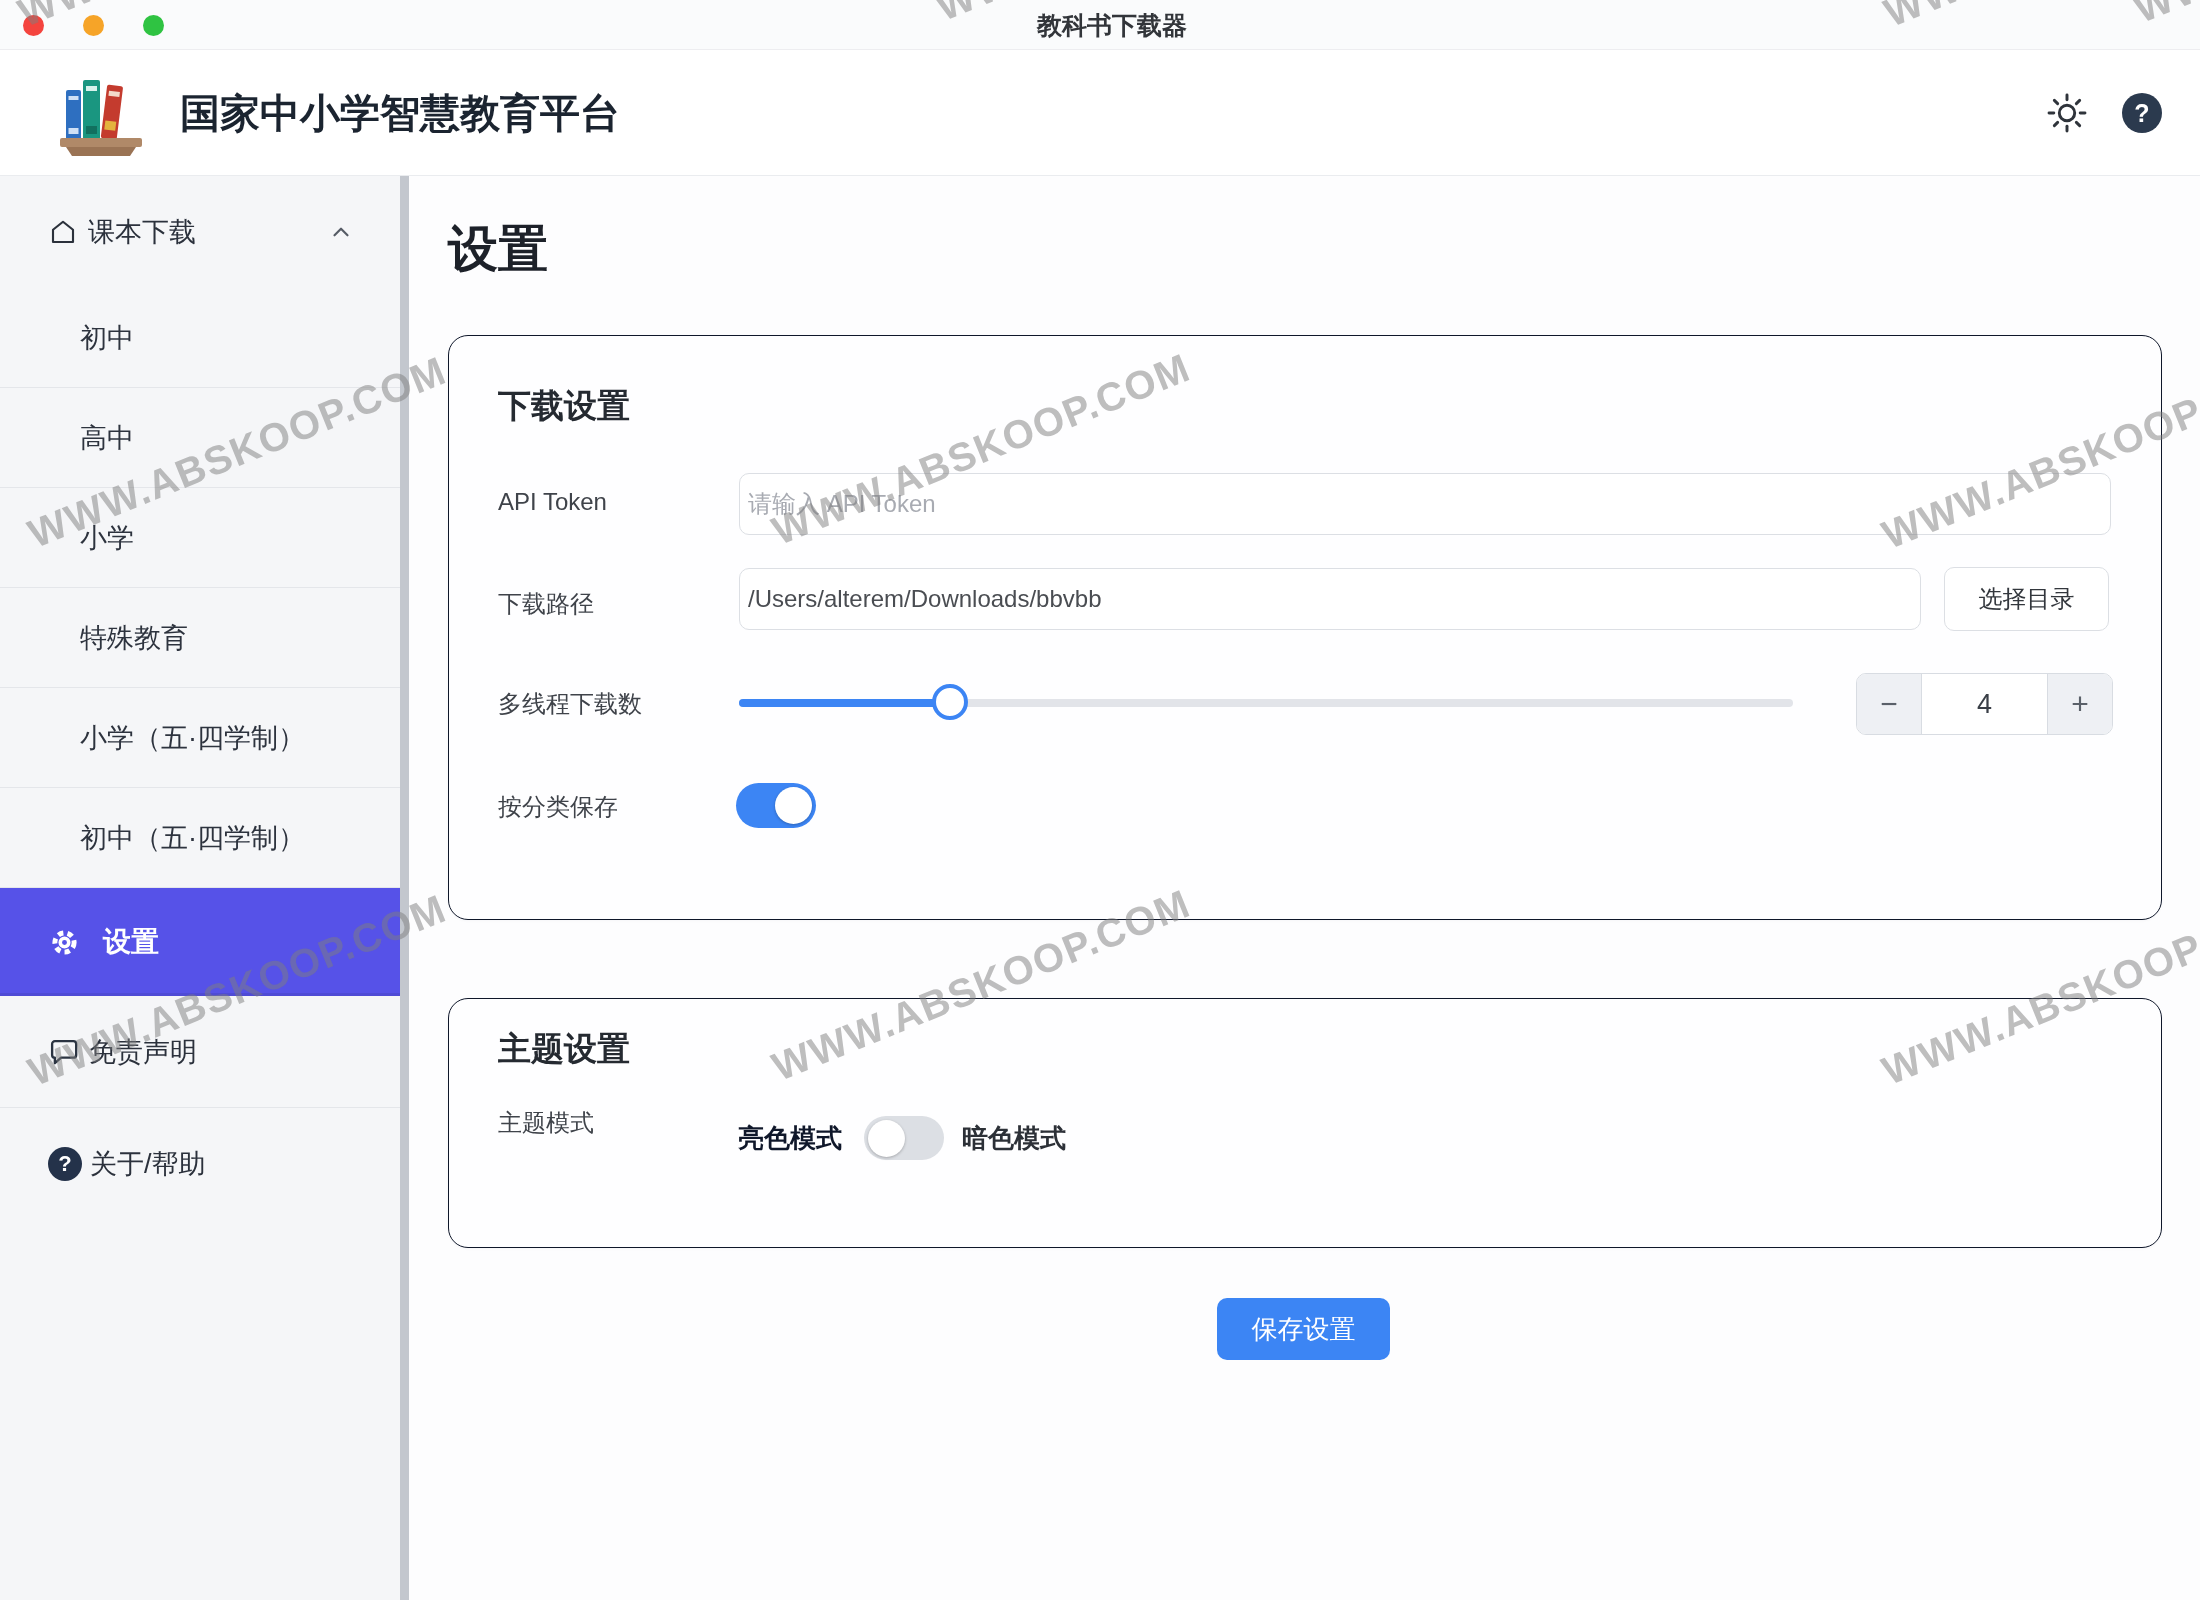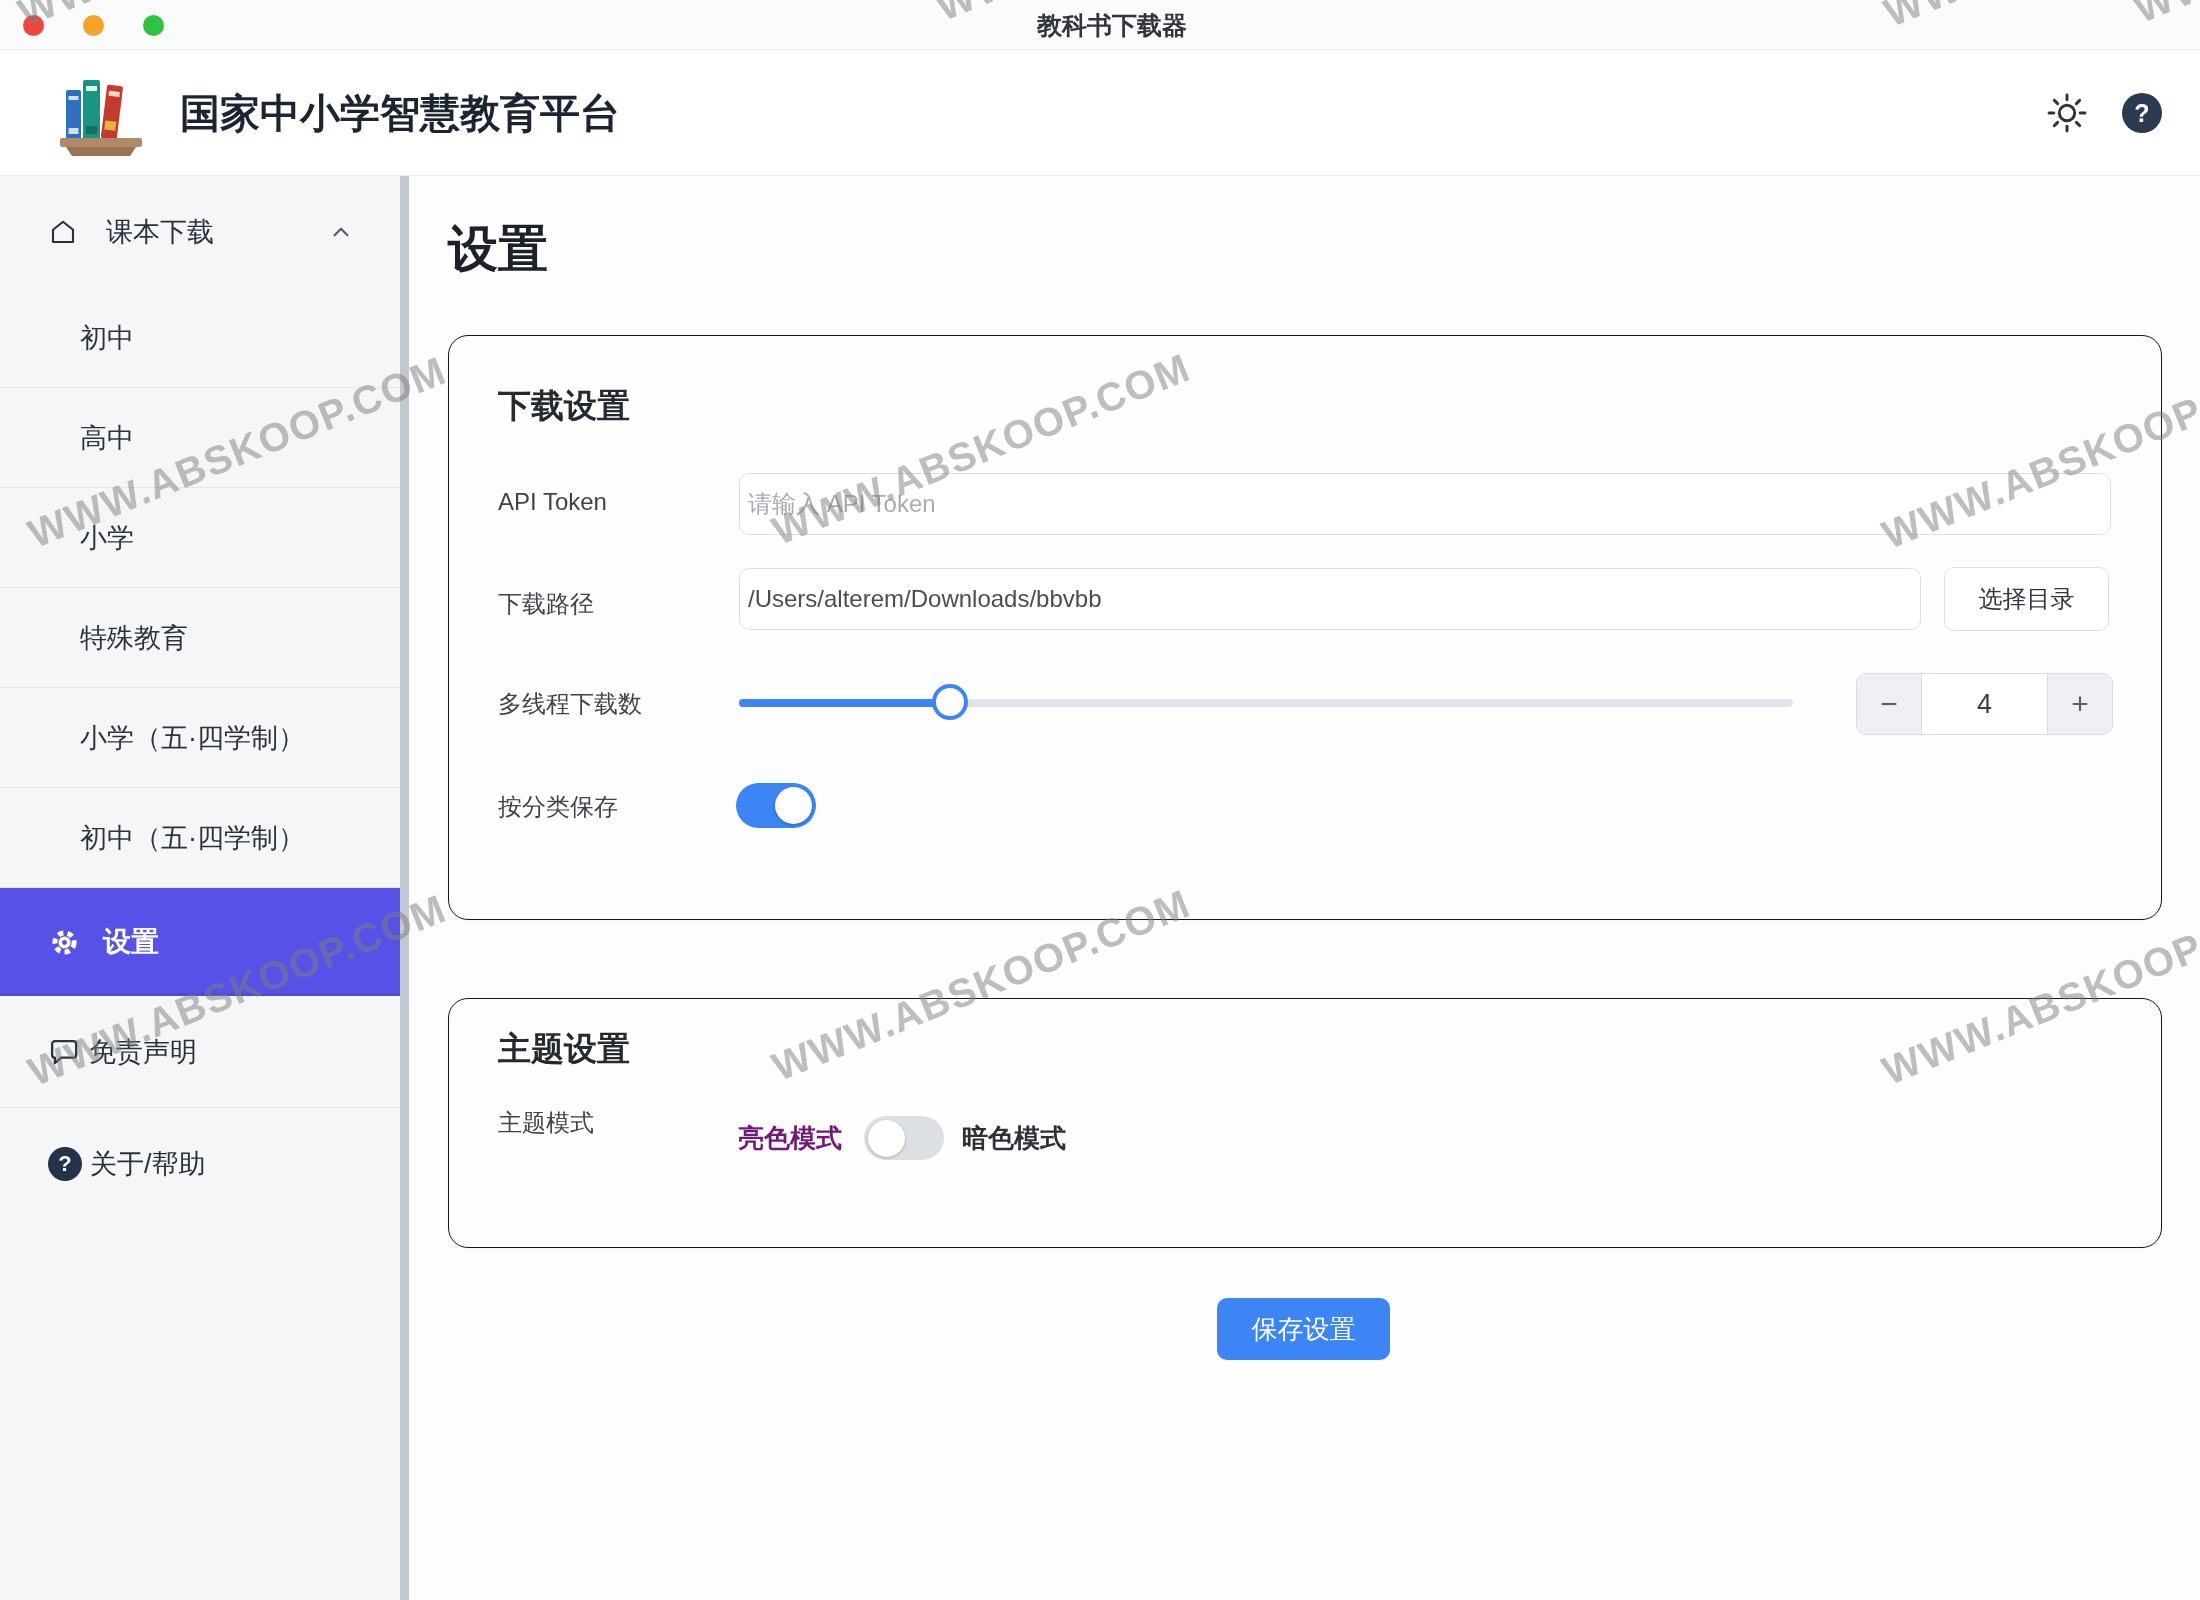--- a/index.html
+++ b/index.html
@@ -20,21 +20,21 @@
   .logo { position:absolute; left:60px; top:22px; width:92px; height:84px; }
   .app-title { position:absolute; left:180px; top:0; height:126px; line-height:126px; font-size:40px; font-weight:700; color:#1b2430; }
   .header-icons { position:absolute; right:38px; top:0; height:126px; display:flex; align-items:center; gap:32px; }
   .sun-btn { width:46px; height:46px; display:flex; align-items:center; justify-content:center; cursor:pointer; }
   .help-btn { width:40px; height:40px; border-radius:50%; background:#2b3a4e; color:#fff; font-size:25px; font-weight:700; display:flex; align-items:center; justify-content:center; cursor:pointer; }
 
   
   .sidebar { position:absolute; left:0; top:176px; width:400px; height:1424px; background:#f5f6f8; z-index:2; }
   .splitter { position:absolute; left:400px; top:176px; width:9px; height:1424px; background:#c3c7ce; z-index:3; }
   .nav-group { height:112px; display:flex; align-items:center; padding:0 46px 0 48px; cursor:pointer; }
-  .nav-group .glabel { font-size:27px; color:#2b313c; margin-left:28px; }
+  .nav-group .glabel { font-size:27px; color:#2b313c; margin-left:10px; }
   .nav-group .chev { margin-left:auto; }
   .nav-sub { height:100px; display:flex; align-items:center; padding-left:80px; font-size:27px; color:#2d333e; border-bottom:1px solid #e4e6ea; cursor:pointer; background:#f5f6f8; }
   .nav-settings { height:108px; display:flex; align-items:center; padding-left:48px; background:#5652e8; cursor:pointer; box-shadow:inset 0 -3px 0 rgba(0,0,0,0.08); }
   .nav-settings .slabel { font-size:28px; color:#ffffff; font-weight:600; margin-left:22px; }
   .nav-plain { height:112px; display:flex; align-items:center; padding-left:48px; font-size:27px; color:#2b313c; cursor:pointer; }
   .nav-plain.bordered { border-bottom:1px solid #e4e6ea; }
   .nav-plain .plabel { margin-left:8px; }
   .about-badge { width:34px; height:34px; border-radius:50%; background:#24324a; color:#fff; font-size:22px; font-weight:700; display:flex; align-items:center; justify-content:center; flex:0 0 auto; }
 
   
@@ -61,21 +61,21 @@
   .step-btn.plus  { border-left:1px solid #d8dce2; }
   .step-val { flex:1; display:flex; align-items:center; justify-content:center; font-size:27px; color:#3a3f47; background:#fff; }
 
   .toggle { width:80px; height:45px; border-radius:23px; position:relative; cursor:pointer; }
   .toggle .knob { position:absolute; top:4px; width:37px; height:37px; border-radius:50%; background:#fff; box-shadow:0 1px 3px rgba(0,0,0,0.25); }
   .toggle.on  { background:#3c85f4; } .toggle.on  .knob { right:4px; }
   .toggle.off { background:#dcdfe4; } .toggle.off .knob { left:4px; }
   .tg-cat { position:absolute; left:287px; top:447px; }
   .tg-theme { position:absolute; left:415px; top:117px; width:80px; height:44px; }
 
-  .theme-light { position:absolute; left:289px; top:122px; font-size:26px; font-weight:600; color:#701a75; cursor:pointer; }
+  .theme-light { position:absolute; left:289px; top:122px; font-size:26px; font-weight:600; color:#0f172a; cursor:pointer; }
   .theme-dark  { position:absolute; left:513px; top:122px; font-size:26px; font-weight:600; color:#2c3037; }
 
   .save-btn { position:absolute; left:808px; top:1122px; width:173px; height:62px; background:#3c85f4; border:none; border-radius:10px; color:#fff; font-size:26px; font-family:inherit; cursor:pointer; }
 
   
   .wm { position:absolute; font-size:40px; font-weight:700; letter-spacing:1.5px; color:rgba(125,125,125,0.5); white-space:nowrap; transform:rotate(-22deg); transform-origin:0 0; pointer-events:none; z-index:50; }
 </style>
 </head>
 <body>
 

